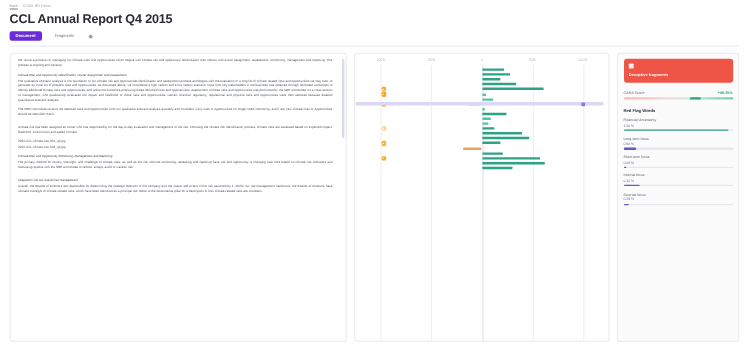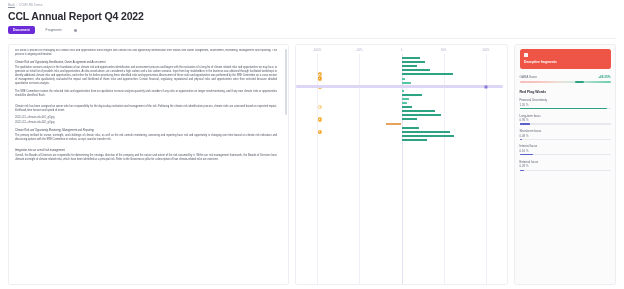--- a/index.html
+++ b/index.html
@@ -88,21 +88,21 @@
 <body>
 
 <div class="app">
 
   <div class="header">
     <div class="breadcrumb">
       <span class="crumb link">Back</span>
       <span class="sep">/</span>
       <span class="crumb">CCMX RD Demo</span>
     </div>
-    <div class="page-title">CCL Annual Report Q4 2022</div>
+    <div class="page-title">CCL Annual Report Q4 2015</div>
     <div class="tabs">
       <div class="tab active">Document</div>
       <div class="tab">Fragments</div>
       <div class="tab-gear">
         <svg viewBox="0 0 24 24" fill="#6b7080">
             <path d="M12 8a4 4 0 100 8 4 4 0 000-8zm0 6a2 2 0 110-4 2 2 0 010 4z"></path>
             <path d="M21 12l-2-1.2.3-2.3-2.2-.9-1.3-1.9-2.3.4L12 3 10.5 4.9l-2.3-.4L6.9 6.4 4.7 7.3 5 9.6 3 12l2 1.2-.3 2.3 2.2.9 1.3 1.9 2.3-.4L12 21l1.5-1.9 2.3.4 1.3-1.9 2.2-.9-.3-2.3z" opacity=".55"></path>
           </svg>
       </div>
     </div>

